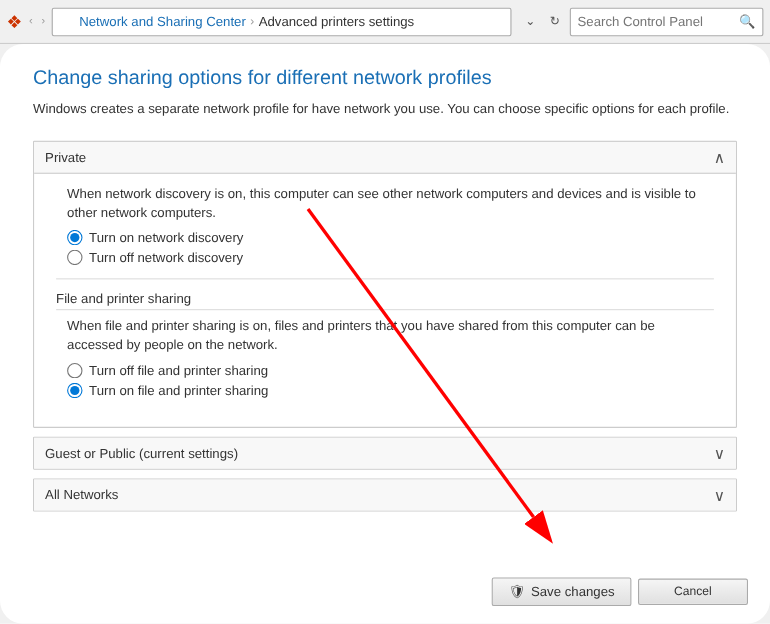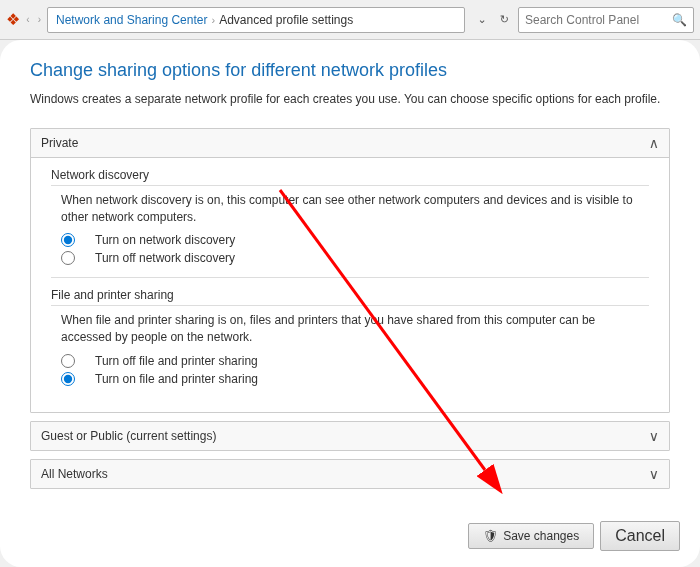--- a/index.html
+++ b/index.html
@@ -32,21 +32,21 @@
       font-size: 10px;
       padding: 0 2px;
     }
     .breadcrumb-path {
       display: flex;
       align-items: center;
       flex: 1;
       background: white;
       border: 1px solid #aaa;
       border-radius: 2px;
-      padding: 3px 8px;
+      padding: 3px 24px;
       height: 26px;
       font-size: 12px;
       color: #333;
     }
     .breadcrumb-sep {
       color: #999;
       margin: 0 4px;
       font-size: 11px;
     }
     .breadcrumb-link {
@@ -181,21 +181,21 @@
     .radio-group {
       display: flex;
       flex-direction: column;
       gap: 4px;
       margin-left: 10px;
     }
 
     .radio-item {
       display: flex;
       align-items: center;
-      gap: 20px;
+      gap: 6px;
       font-size: 12px;
       color: #333;
     }
 
     .radio-item input[type="radio"] {
       accent-color: #0078d7;
       width: 14px;
       height: 14px;
       cursor: pointer;
     }
@@ -235,22 +235,22 @@
       border-radius: 2px;
       display: flex;
       align-items: center;
       gap: 5px;
       color: #333;
     }
 
     .btn-cancel {
       background: linear-gradient(to bottom, #f5f5f5, #e0e0e0);
       border: 1px solid #aaa;
-      padding: 5px 14px;
-      font-size: 16px;
+      padding: 5px 32px;
+      font-size: 11px;
       cursor: pointer;
       border-radius: 2px;
       color: #333;
     }
 
     
     .arrow-overlay {
       position: absolute;
       top: 120px;
       left: 200px;
@@ -269,46 +269,45 @@
 </head>
 <body>
 
 <div class="titlebar">
   <span class="nav-icon">❖</span>
   <span class="nav-arrow">‹</span>
   <span class="nav-arrow">›</span>
   <div class="breadcrumb-path">
     <span class="breadcrumb-link">Network and Sharing Center</span>
     <span class="breadcrumb-sep">›</span>
-    <span class="breadcrumb-current">Advanced profile settings</span>
+    <span class="breadcrumb-current">Advanced printers settings</span>
   </div>
   <div class="breadcrumb-right">
     <button class="breadcrumb-btn">⌄</button>
     <button class="breadcrumb-btn">↻</button>
   </div>
   <div class="search-box">
     <input type="text" placeholder="Search Control Panel" style="">
     <span class="search-icon-glyph">🔍</span>
   </div>
 </div>
 
 <div class="main-content">
 
   <h1 class="page-title">Change sharing options for different network profiles</h1>
-  <p class="page-desc">Windows creates a separate network profile for each creates you use. You can choose specific options for each profile.</p>
+  <p class="page-desc">Windows creates a separate network profile for have network you use. You can choose specific options for each profile.</p>
 
   <div class="section">
     <div class="section-header">
       <span class="section-title">Private</span>
       <span class="chevron">∧</span>
     </div>
     <div class="section-body">
 
       <div class="subsection">
-        <div class="subsection-title">Network discovery</div>
         <p class="subsection-desc">When network discovery is on, this computer can see other network computers and devices and is visible to other network computers.</p>
         <div class="radio-group">
           <label class="radio-item">
             <input type="radio" name="network-discovery" checked="" style="">
             <span>Turn on network discovery</span>
           </label>
           <label class="radio-item">
             <input type="radio" name="network-discovery" style="">
             <span>Turn off network discovery</span>
           </label>

